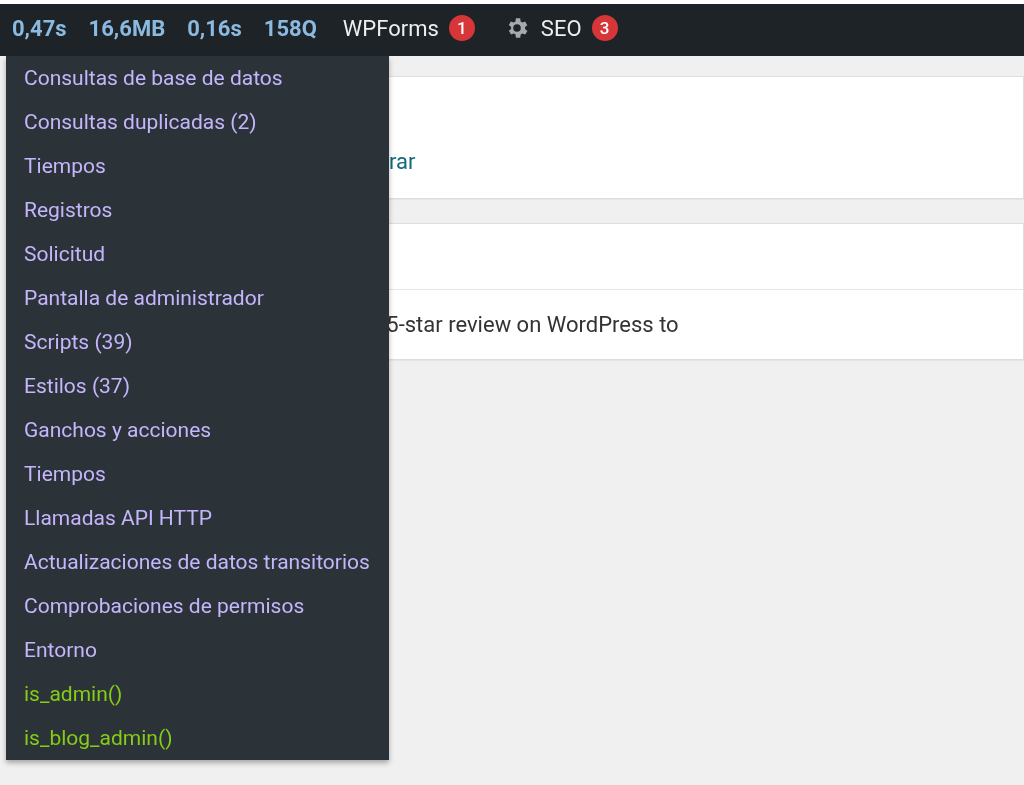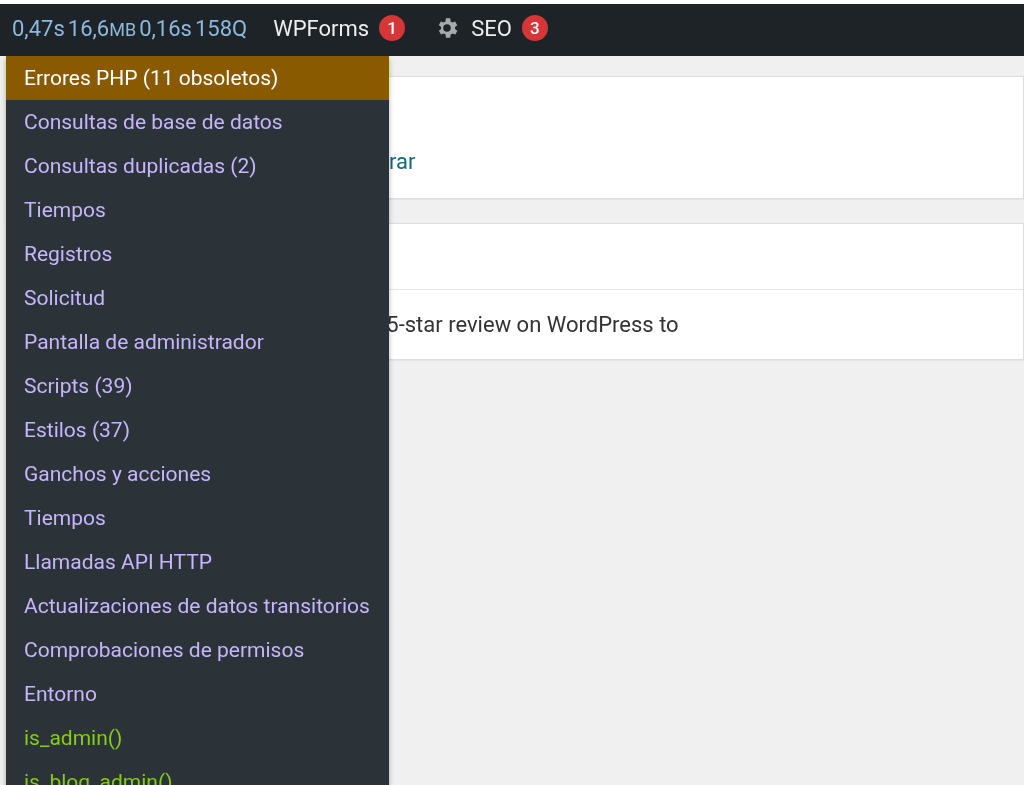--- a/index.html
+++ b/index.html
@@ -15,28 +15,28 @@
       background: #1d2327;
       height: 56px;
       display: flex;
       align-items: center;
       position: relative;
       z-index: 100;
     }
     .qm-stats {
       display: flex;
       align-items: center;
-      gap: 3px;
+      gap: 22px;
       padding: 0 12px;
       color: #8bb9e0;
       font-size: 22px;
-      font-weight: 400;
+      font-weight: 700;
     }
     .qm-stats .mb-unit {
-      font-size: 18px;
+      font-size: 22px;
     }
     .toolbar-item {
       display: flex;
       align-items: center;
       gap: 10px;
       padding: 8px 14px;
       color: #eee;
       font-size: 22px;
       height: 56px;
     }
@@ -187,21 +187,20 @@
       <svg viewBox="0 0 24 24" width="26" height="26">
           <path d="M19.4 13a7.8 7.8 0 000-2l2.1-1.6-2-3.4-2.5 1a7.4 7.4 0 00-1.7-1L15 3h-4l-.4 2.9a7.4 7.4 0 00-1.7 1l-2.5-1-2 3.4L6.6 11a7.8 7.8 0 000 2l-2.1 1.6 2 3.4 2.5-1a7.4 7.4 0 001.7 1L11 21h4l.4-2.9a7.4 7.4 0 001.7-1l2.5 1 2-3.4zM12 15.5A3.5 3.5 0 1115.5 12 3.5 3.5 0 0112 15.5z"></path>
         </svg>
     </span>
     <span>SEO</span>
     <span class="badge">3</span>
   </div>
 </div>
 
 <div class="dropdown" id="qm-dropdown">
-    <div class="dropdown-item highlighted">Errores PHP (11 obsoletos)</div>
     <div class="dropdown-item">Consultas de base de datos</div>
     <div class="dropdown-item">Consultas duplicadas (2)</div>
     <div class="dropdown-item">Tiempos</div>
     <div class="dropdown-item">Registros</div>
     <div class="dropdown-item">Solicitud</div>
     <div class="dropdown-item">Pantalla de administrador</div>
     <div class="dropdown-item">Scripts (39)</div>
     <div class="dropdown-item">Estilos (37)</div>
     <div class="dropdown-item">Ganchos y acciones</div>
     <div class="dropdown-item">Tiempos</div>

